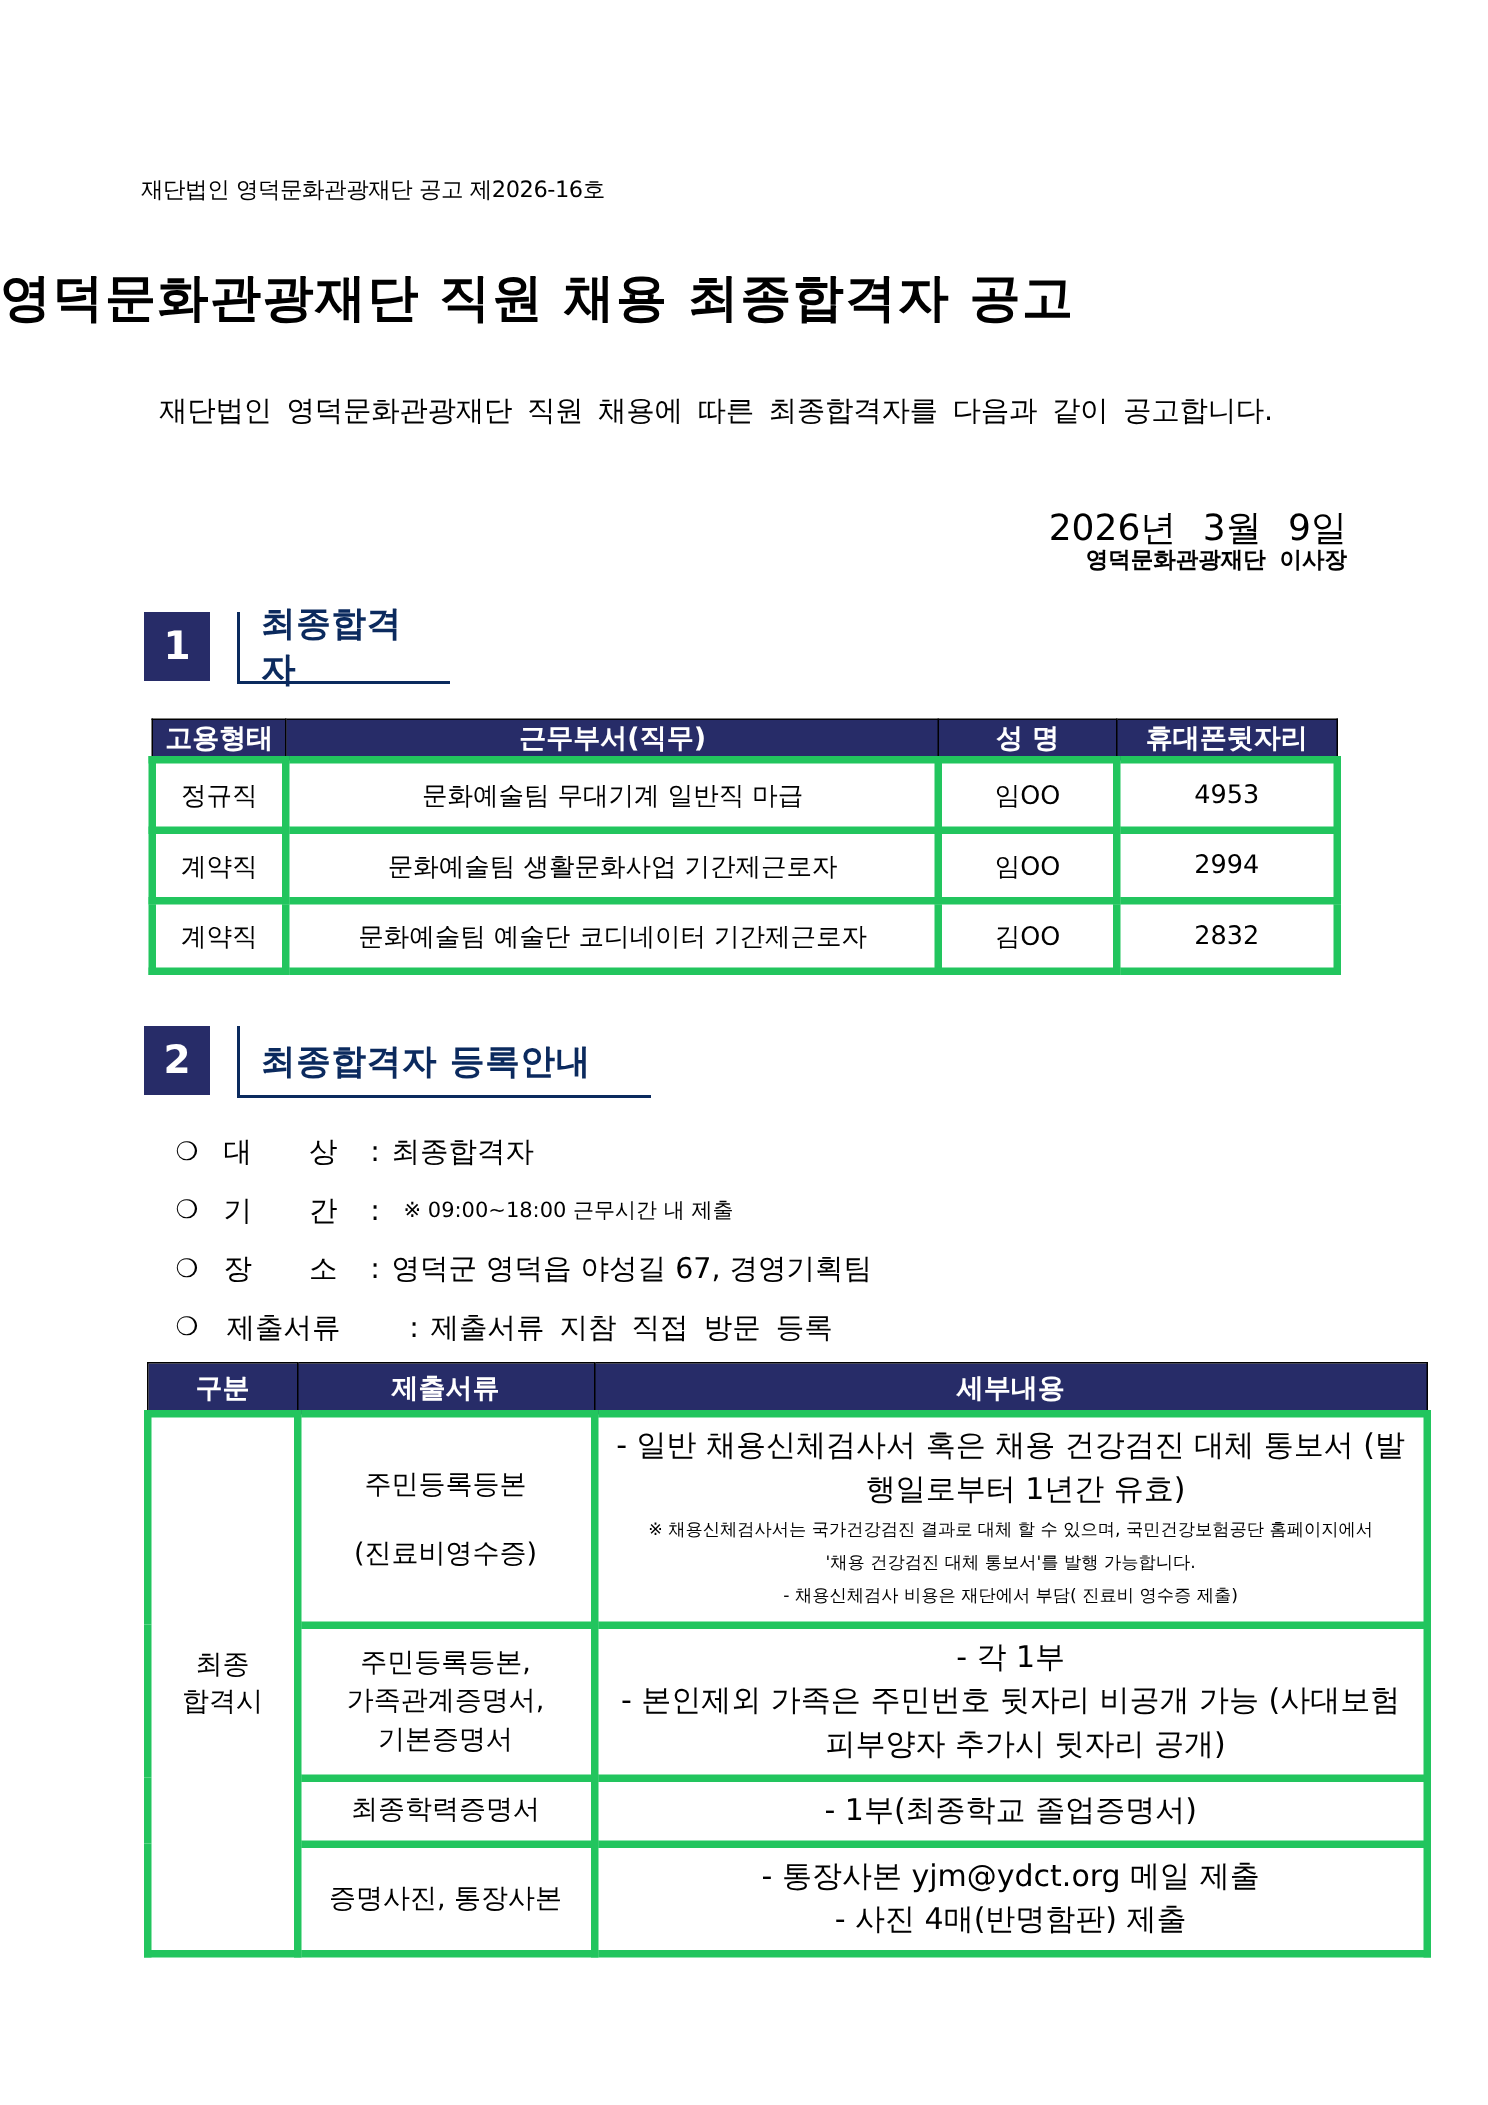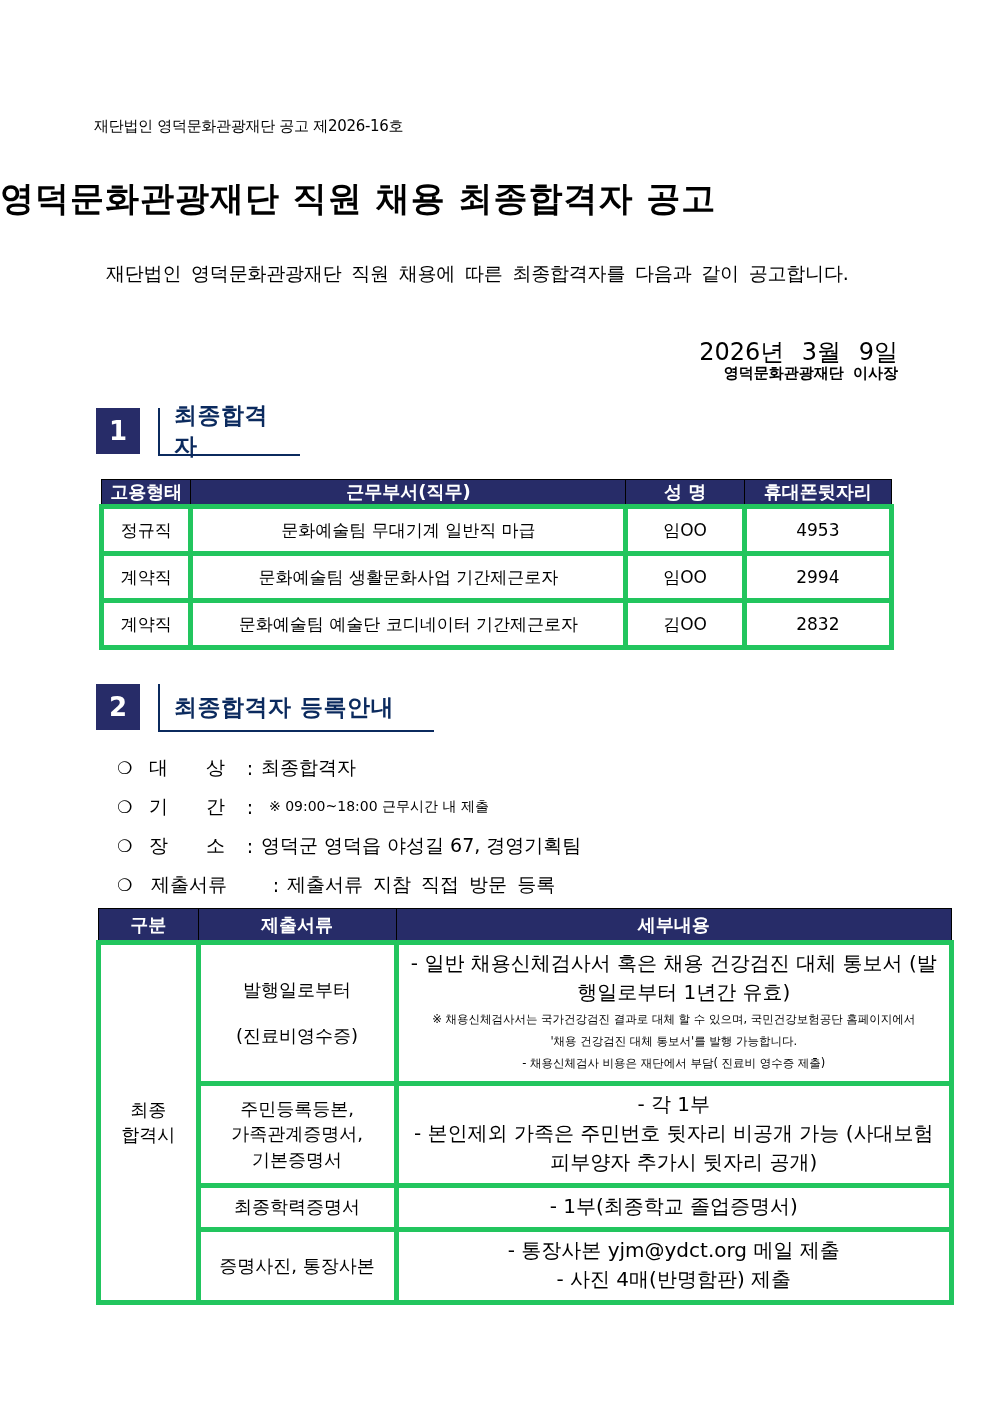--- a/index.html
+++ b/index.html
@@ -151,21 +151,21 @@
       <th>세부내용</th>
     </tr>
   </thead>
   <tbody>
     <tr style="height:133px;">
       <td rowspan="4">
         <span style="display:block;">최종</span>
         <span style="display:block;">합격시</span>
       </td>
       <td>
-        <span style="display:block;">발행일로부터</span>
+        <span style="display:block;">주민등록등본</span>
         <span style="display:block;margin-top:21px;">(진료비영수증)</span>
       </td>
       <td class="detail">
         <span class="dl">- 일반 채용신체검사서 혹은 채용 건강검진 대체 통보서 (발행일로부터 1년간 유효)</span>
         <span class="small" style="margin-top:2px;">※ 채용신체검사서는 국가건강검진 결과로 대체 할 수 있으며, 국민건강보험공단 홈페이지에서</span>
         <span class="small">'채용 건강검진 대체 통보서'를 발행 가능합니다.</span>
         <span class="small">- 채용신체검사 비용은 재단에서 부담( 진료비 영수증 제출)</span>
       </td>
     </tr>
     <tr style="height:94px;">

